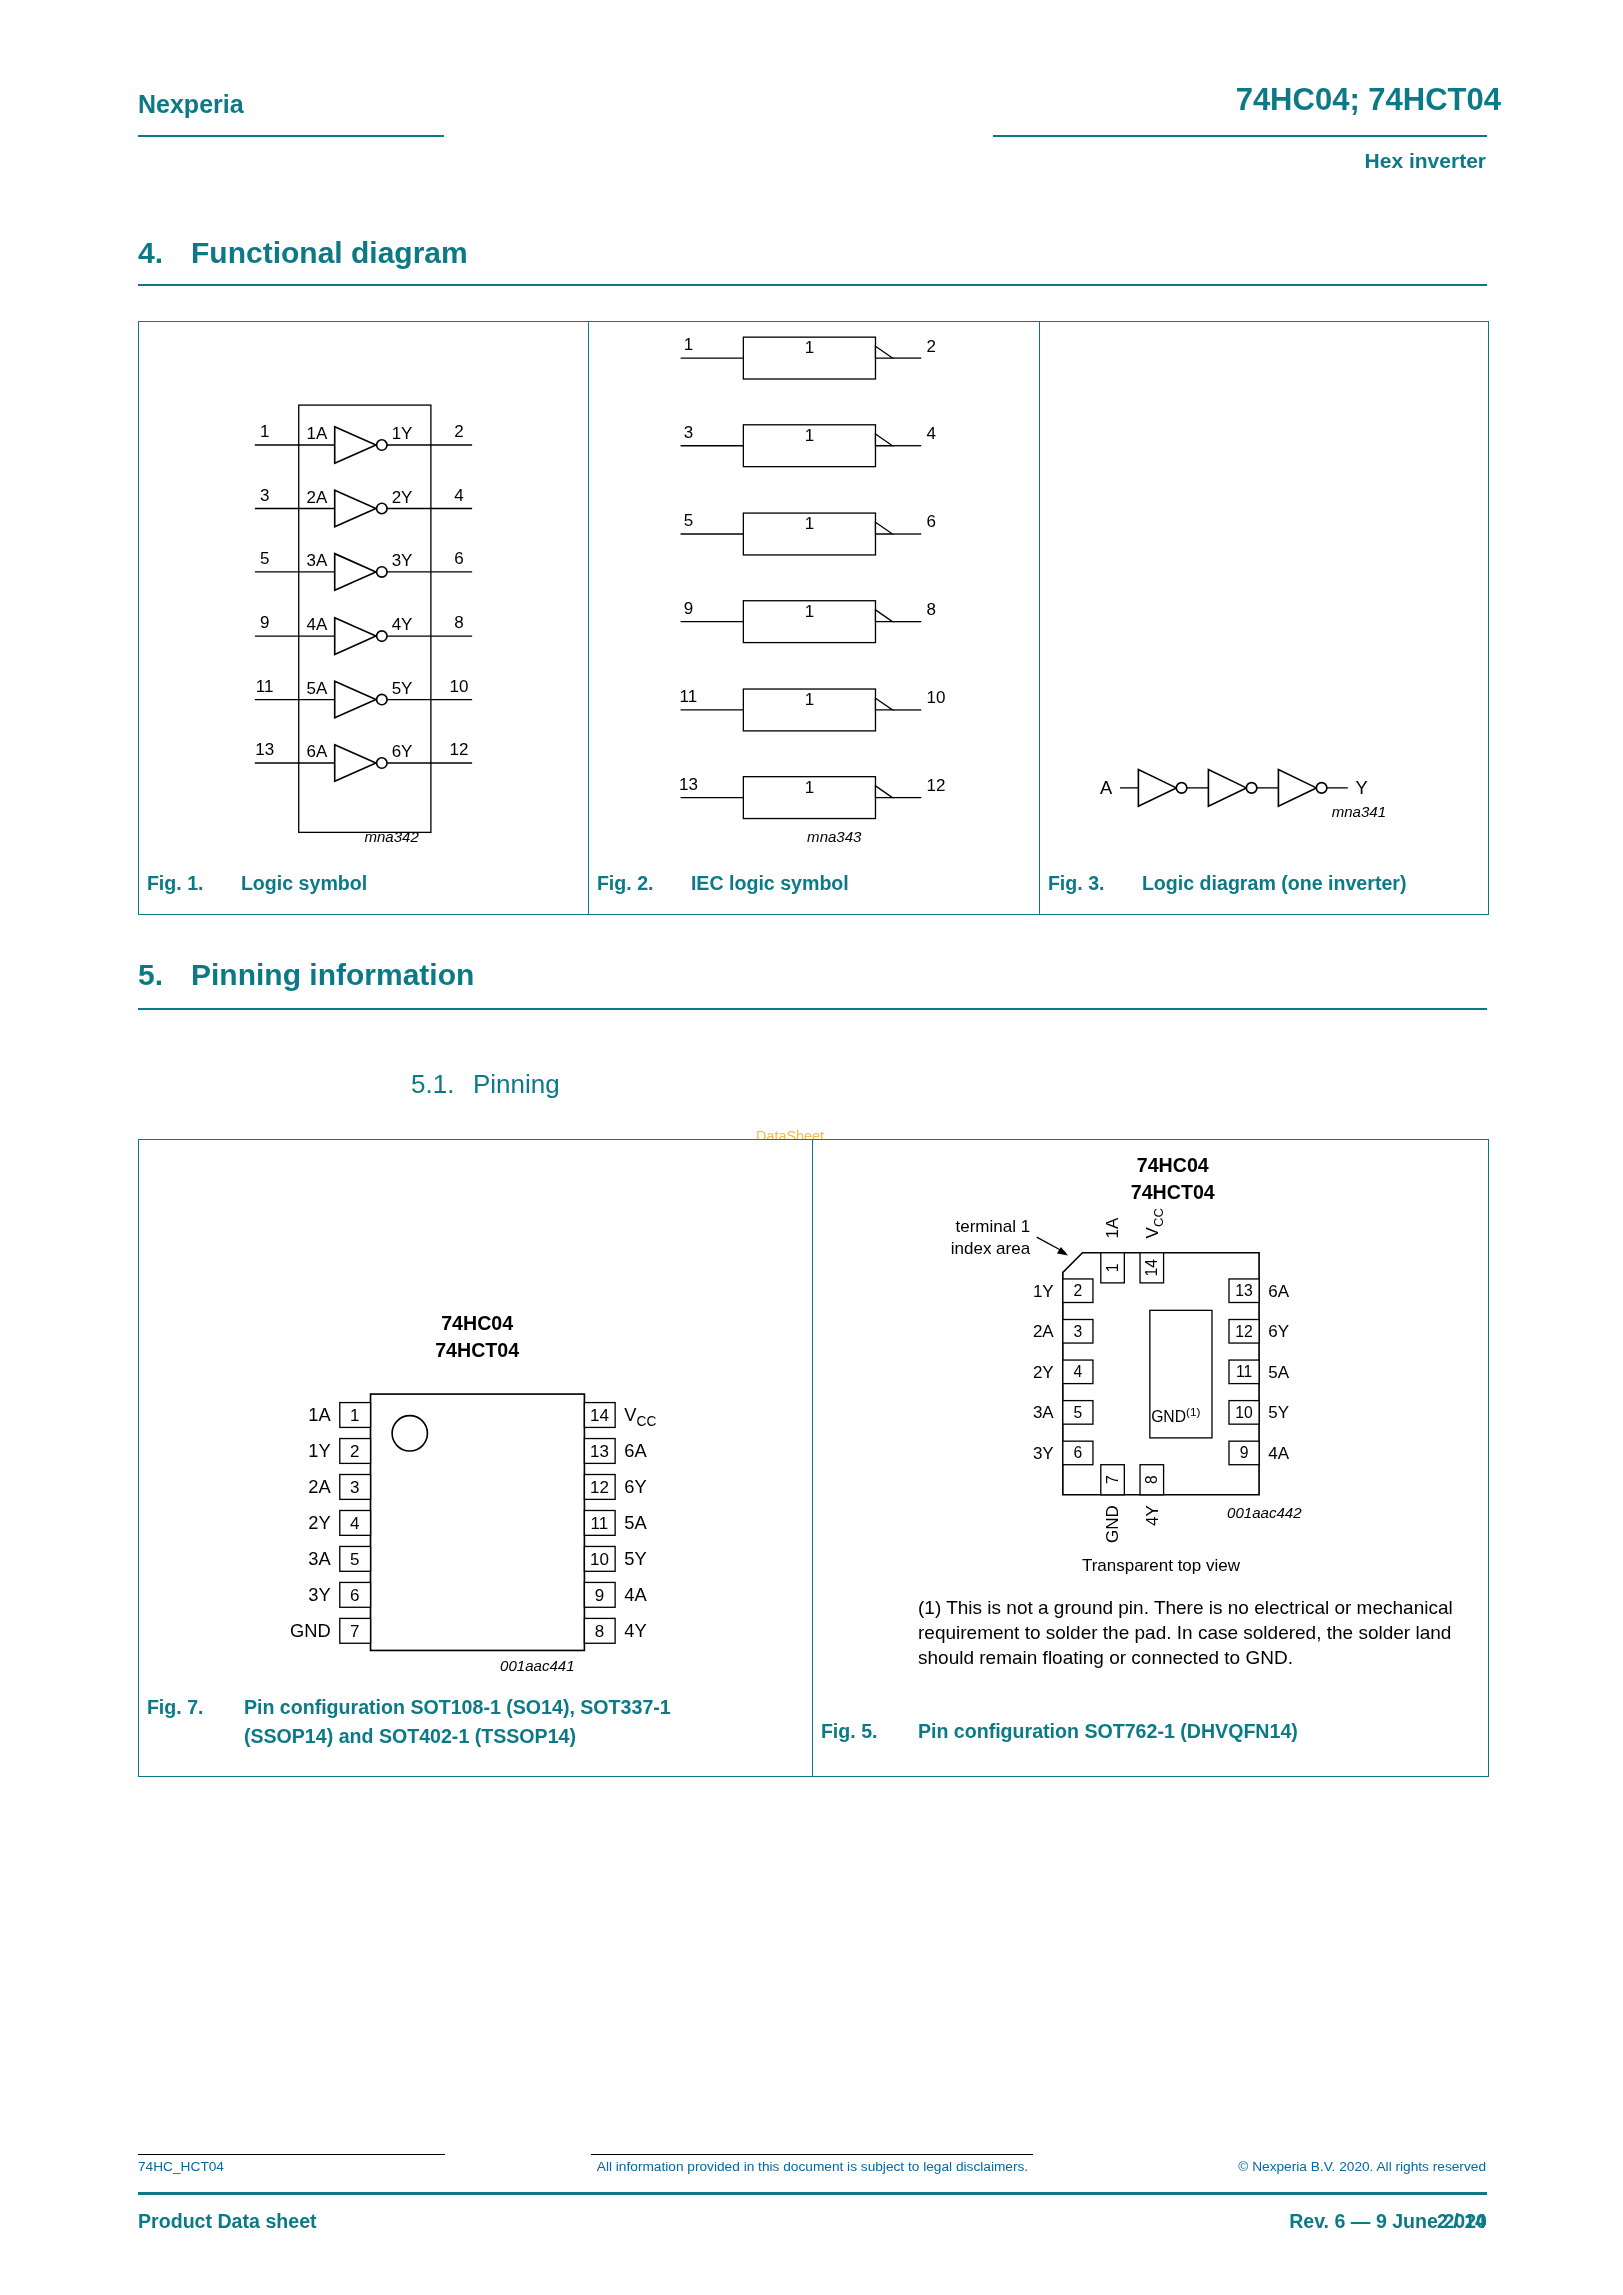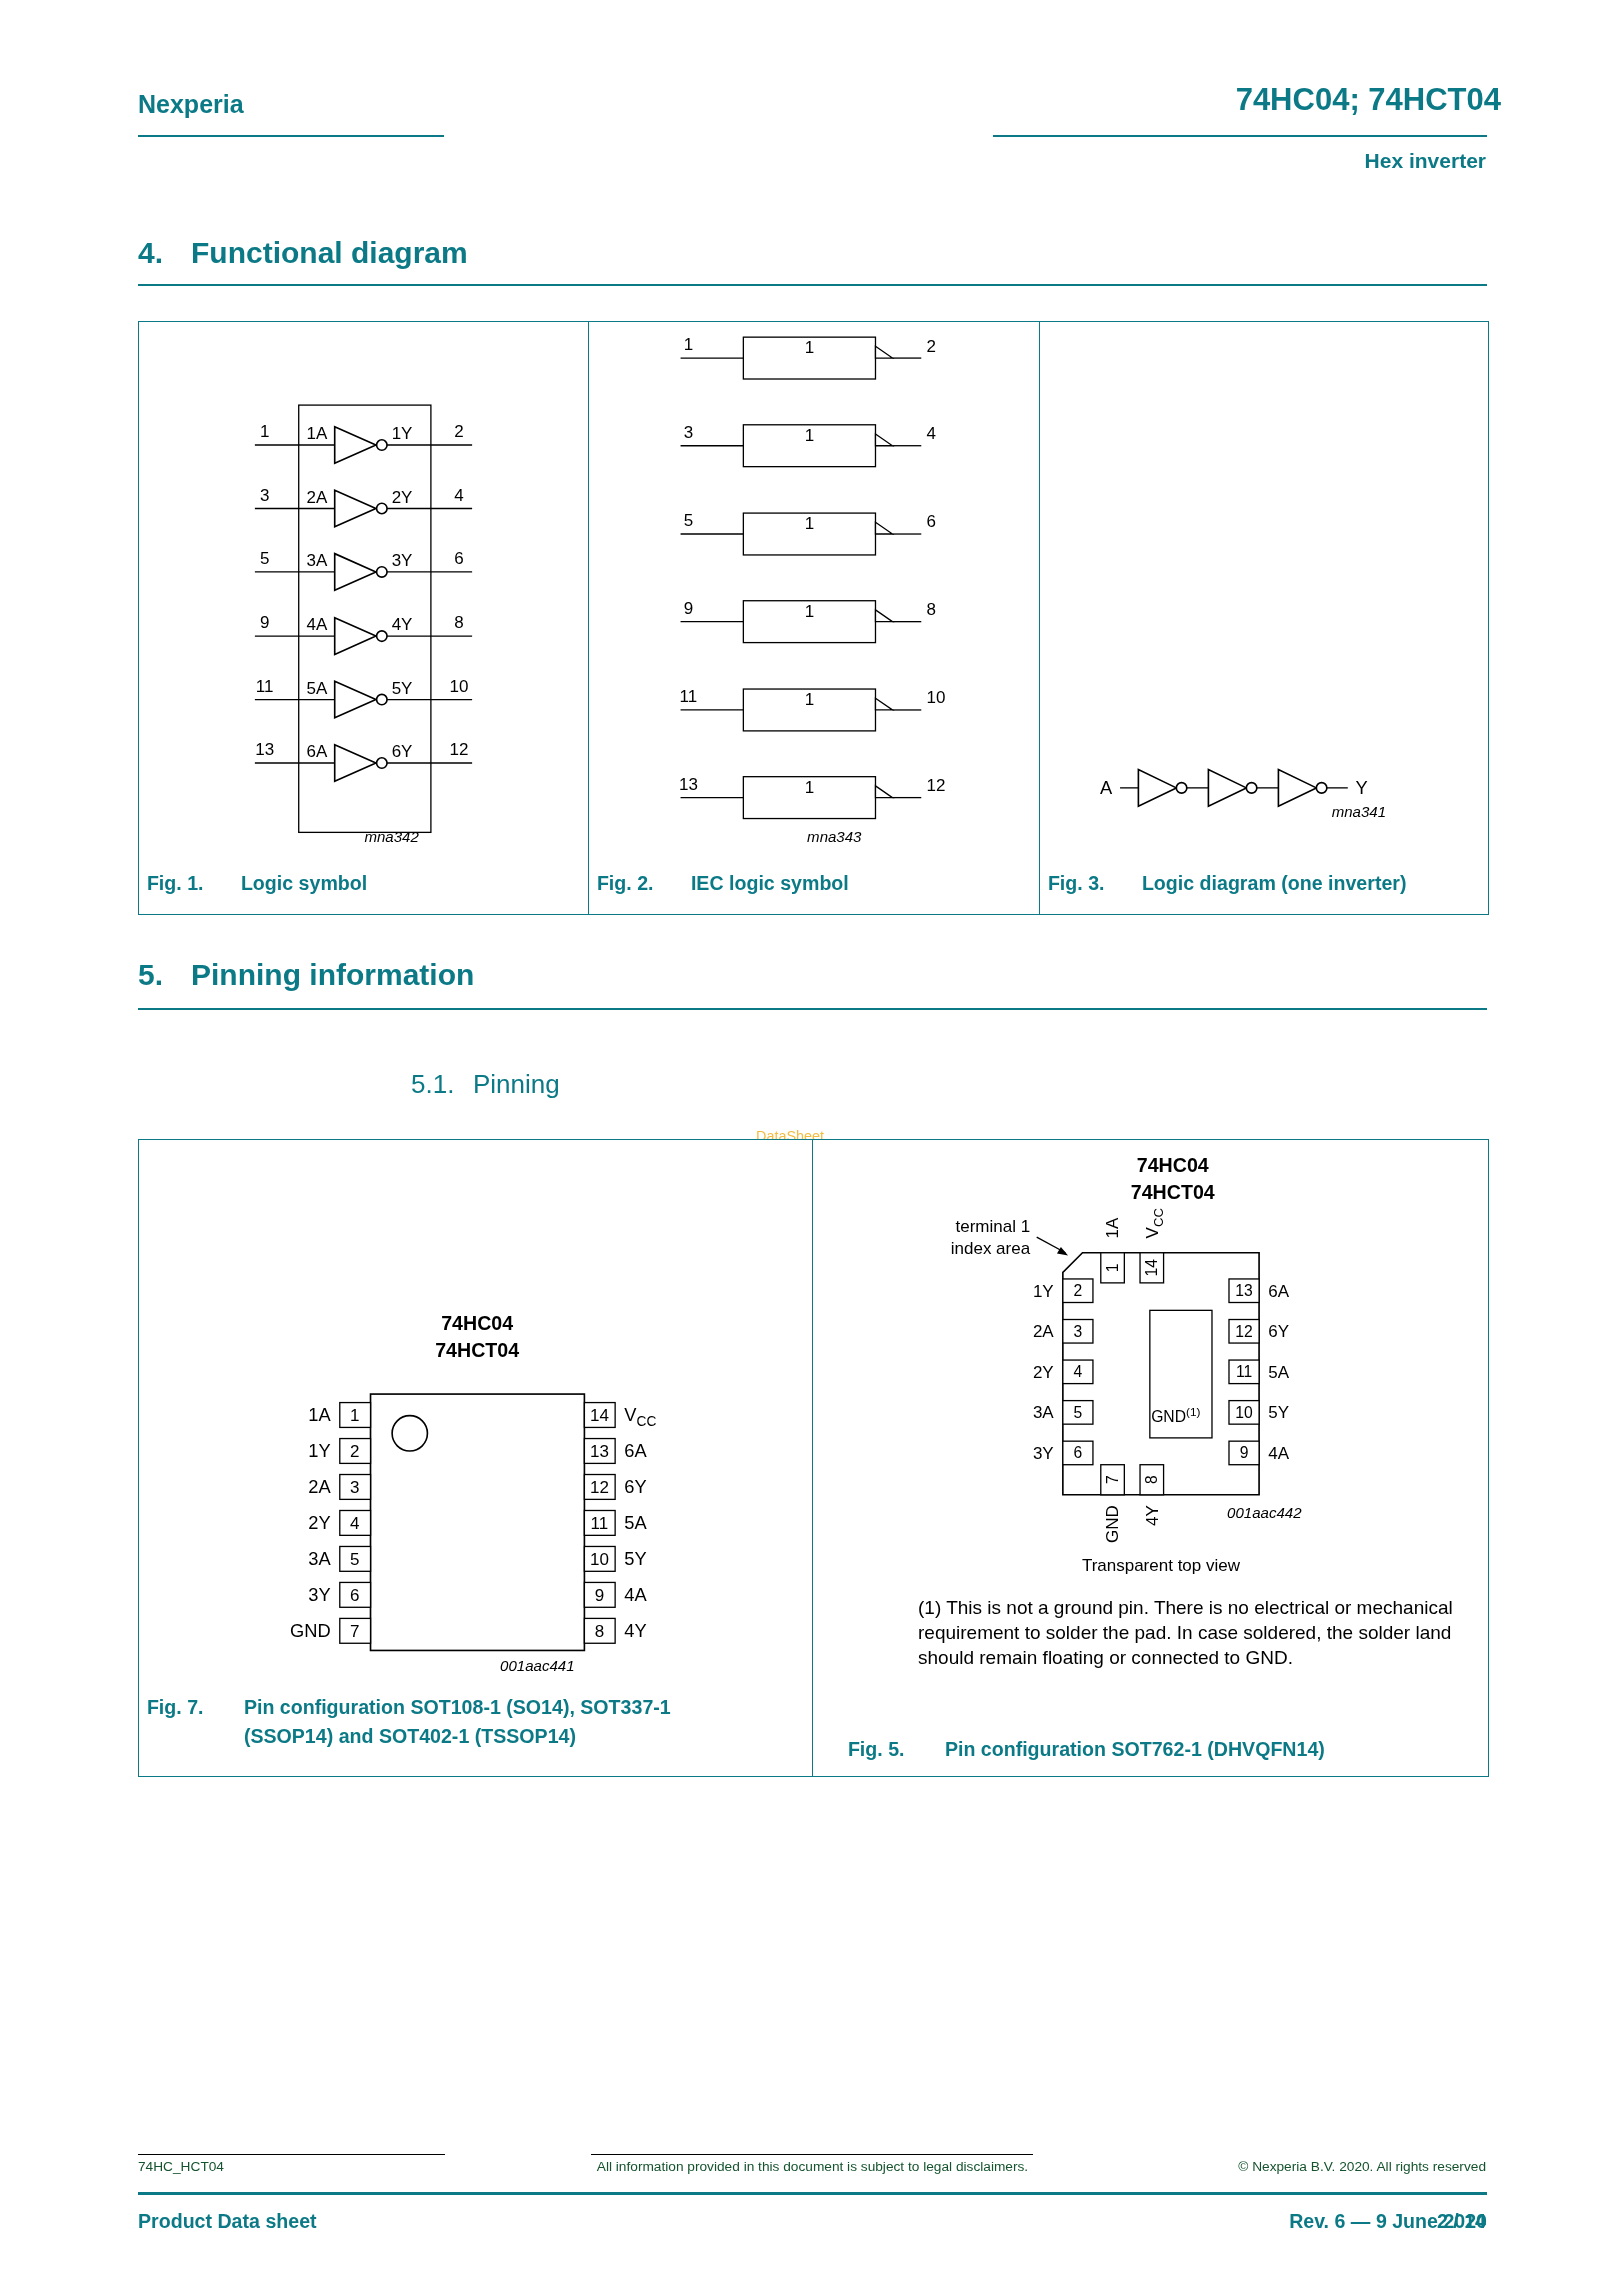--- a/index.html
+++ b/index.html
@@ -34,33 +34,33 @@
   .panel.divider{border-right:1.3px solid var(--teal);}
   #p1{width:449px;} #p2{width:450px;} #p3{flex:1;}
   #p4{width:673px;} #p5{flex:1;}
   svg.fig{position:absolute;left:0;top:0;}
 
   .caption{position:absolute;left:7.9px;display:flex;color:var(--teal);
            font-weight:bold;font-size:19.6px;line-height:29px;}
   .caption .flabel{flex:0 0 94px;}
   #figbox1 .caption{top:547px;}
   #cap4{top:553px;} #cap4 .flabel{flex:0 0 97px;}
-  #cap5{top:595px;margin-left:27px;} #cap5 .flabel{flex:0 0 97px;}
+  #cap5{top:577px;} #cap5 .flabel{flex:0 0 97px;}
 
   .footnote{position:absolute;left:105px;top:455px;width:561px;
             font-size:19px;line-height:25px;color:#000;}
 
   .watermark{position:absolute;left:756px;top:1128px;font-size:14.4px;
              color:#f0a500;opacity:.75;}
 
   
   .fs-rule{position:absolute;height:1.3px;background:#000;}
   #fsr1{left:138px;top:2154px;width:307px;}
   #fsr2{left:591px;top:2154px;width:442px;}
-  .fs-text{position:absolute;top:2159px;font-size:13.7px;color:#14532d;}
+  .fs-text{position:absolute;top:2159px;font-size:13.7px;color:#0369a1;}
   #fdocid{left:138px;}
   #fdisc{left:138px;width:1349px;text-align:center;}
   #fcopy{right:137px;}
   #frule-teal{left:138px;top:2192px;width:1349px;height:2.6px;background:var(--teal);position:absolute;}
   .fb-text{position:absolute;top:2210px;font-size:19.6px;font-weight:bold;color:var(--teal);}
   #fleft{left:138px;}
   #fcenter{left:138px;width:1349px;text-align:right;}
   #fright{right:137px;}
 </style>
 </head>

